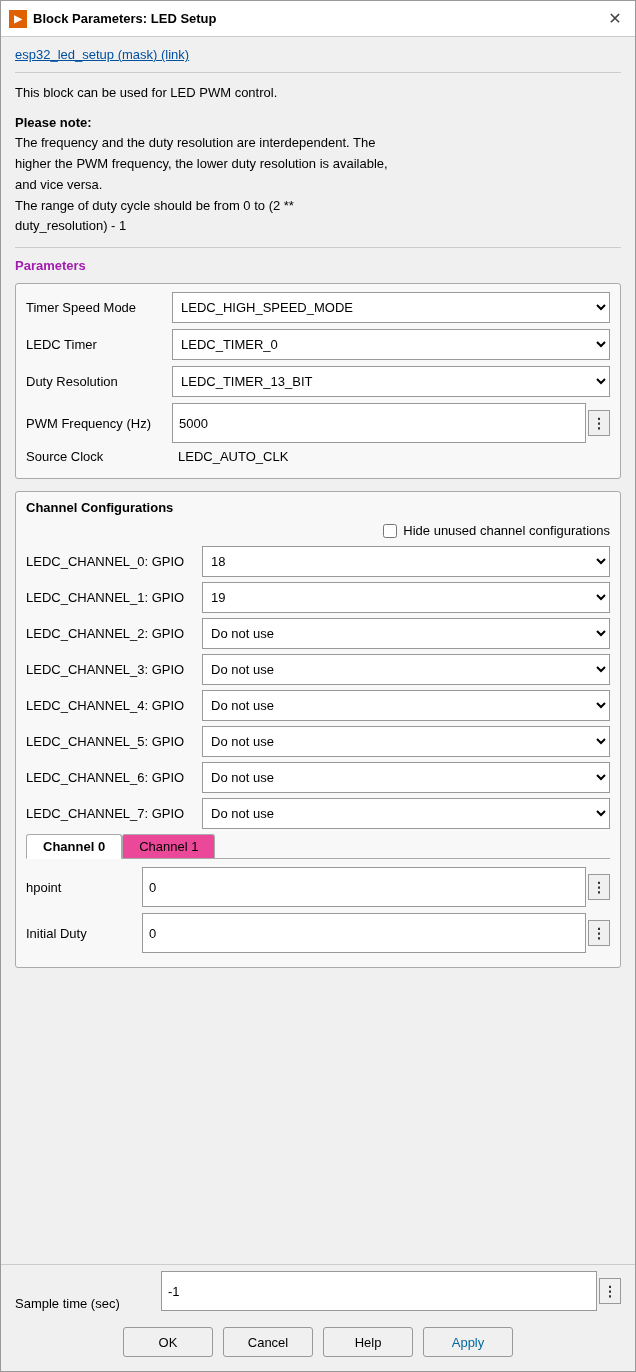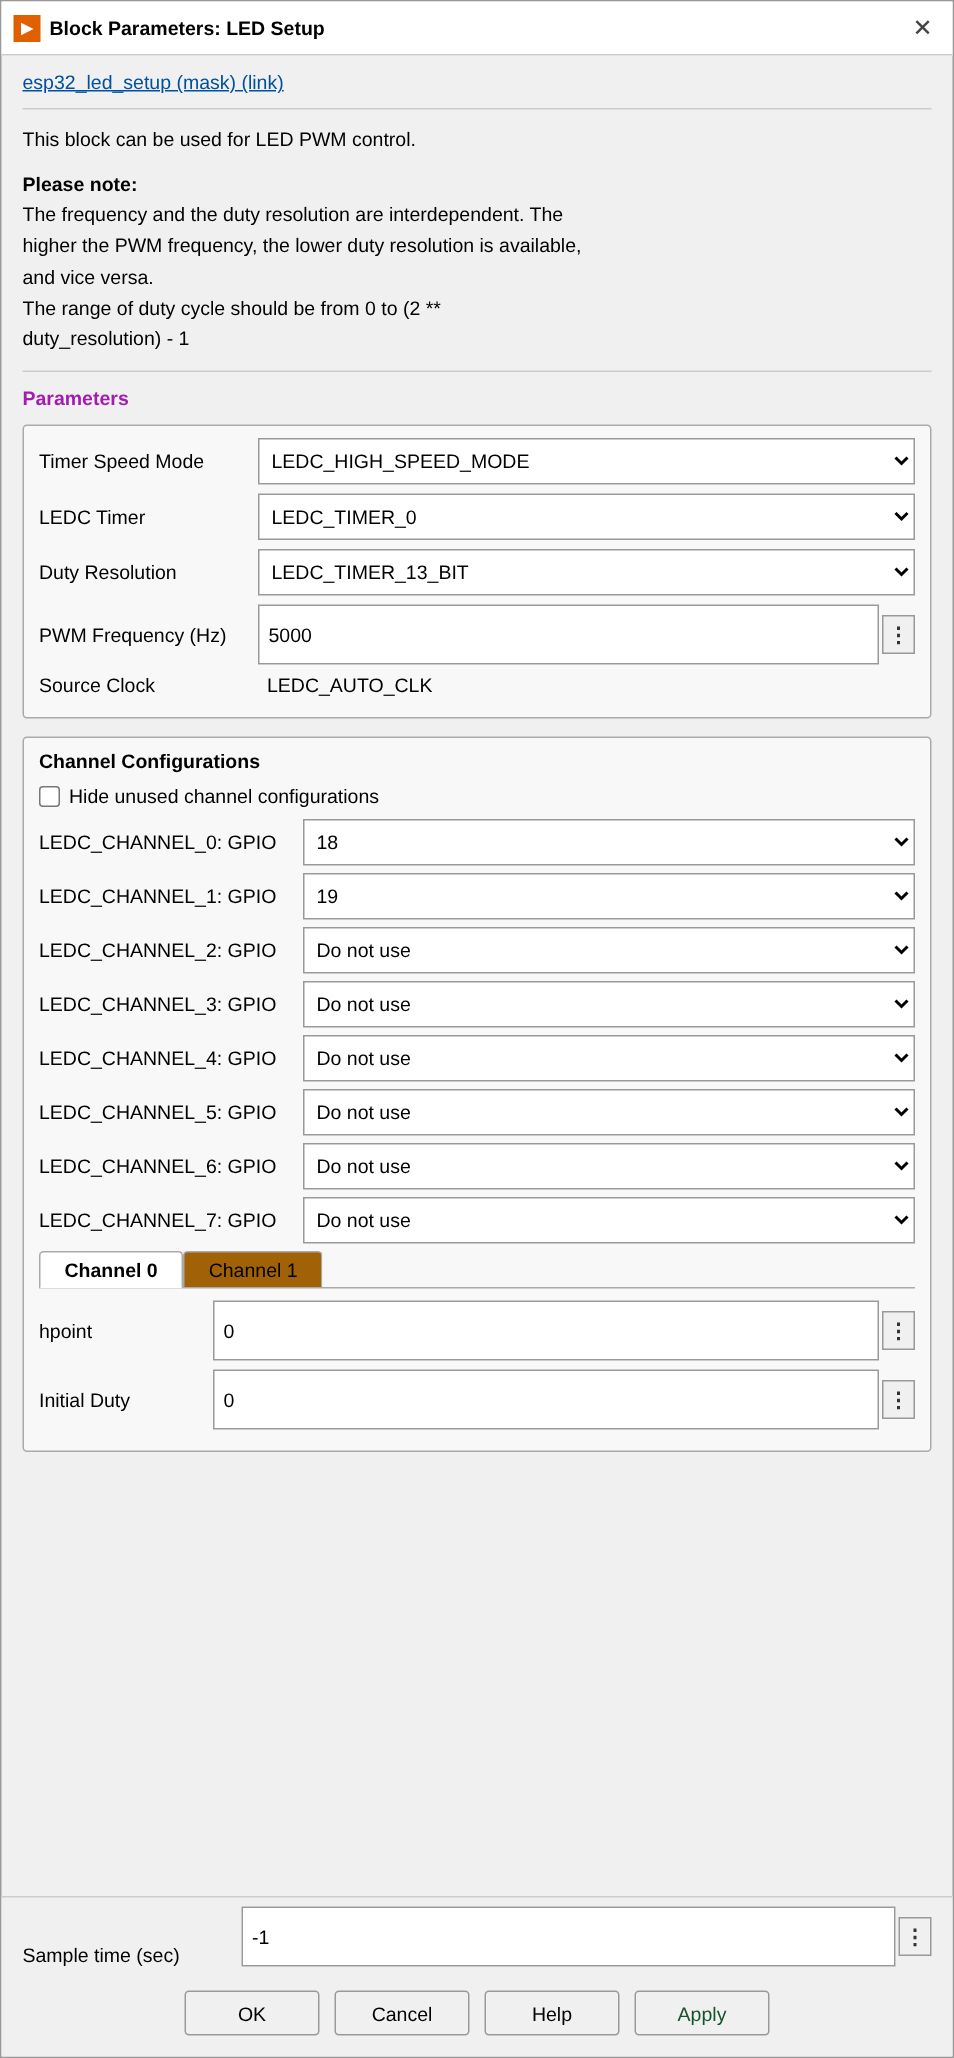--- a/index.html
+++ b/index.html
@@ -176,20 +176,21 @@
       color: #000;
       flex: 1;
       padding: 0 6px;
     }
 
     .checkbox-row {
       display: flex;
       align-items: center;
       gap: 6px;
       margin-bottom: 8px;
+      justify-content: flex-end;
     }
     .checkbox-row input[type="checkbox"] {
       width: 14px;
       height: 14px;
       cursor: pointer;
     }
     .checkbox-label {
       font-size: 13px;
       color: #000;
     }
@@ -211,21 +212,21 @@
       display: flex;
       gap: 0;
       margin-bottom: 8px;
       border-bottom: 1px solid #aaa;
     }
     .tab {
       padding: 4px 16px;
       font-size: 13px;
       border: 1px solid #aaa;
       border-bottom: none;
-      background: #a16207;
+      background: #ec4899;
       cursor: pointer;
       color: #000;
       border-radius: 3px 3px 0 0;
     }
     .tab.active {
       background: #fff;
       font-weight: 600;
       border-bottom: 1px solid #fff;
       margin-bottom: -1px;
     }
@@ -252,21 +253,21 @@
       min-width: 90px;
       height: 30px;
       font-size: 13px;
       border: 1px solid #999;
       background: #f0f0f0;
       cursor: pointer;
       border-radius: 3px;
       color: #000;
     }
     .dialog-btn.disabled {
-      color: #14532d;
+      color: #0369a1;
       cursor: default;
       background: #f0f0f0;
     }
   </style>
 </head>
 <body>
 
 <div class="window">
 
   <div class="title-bar">

